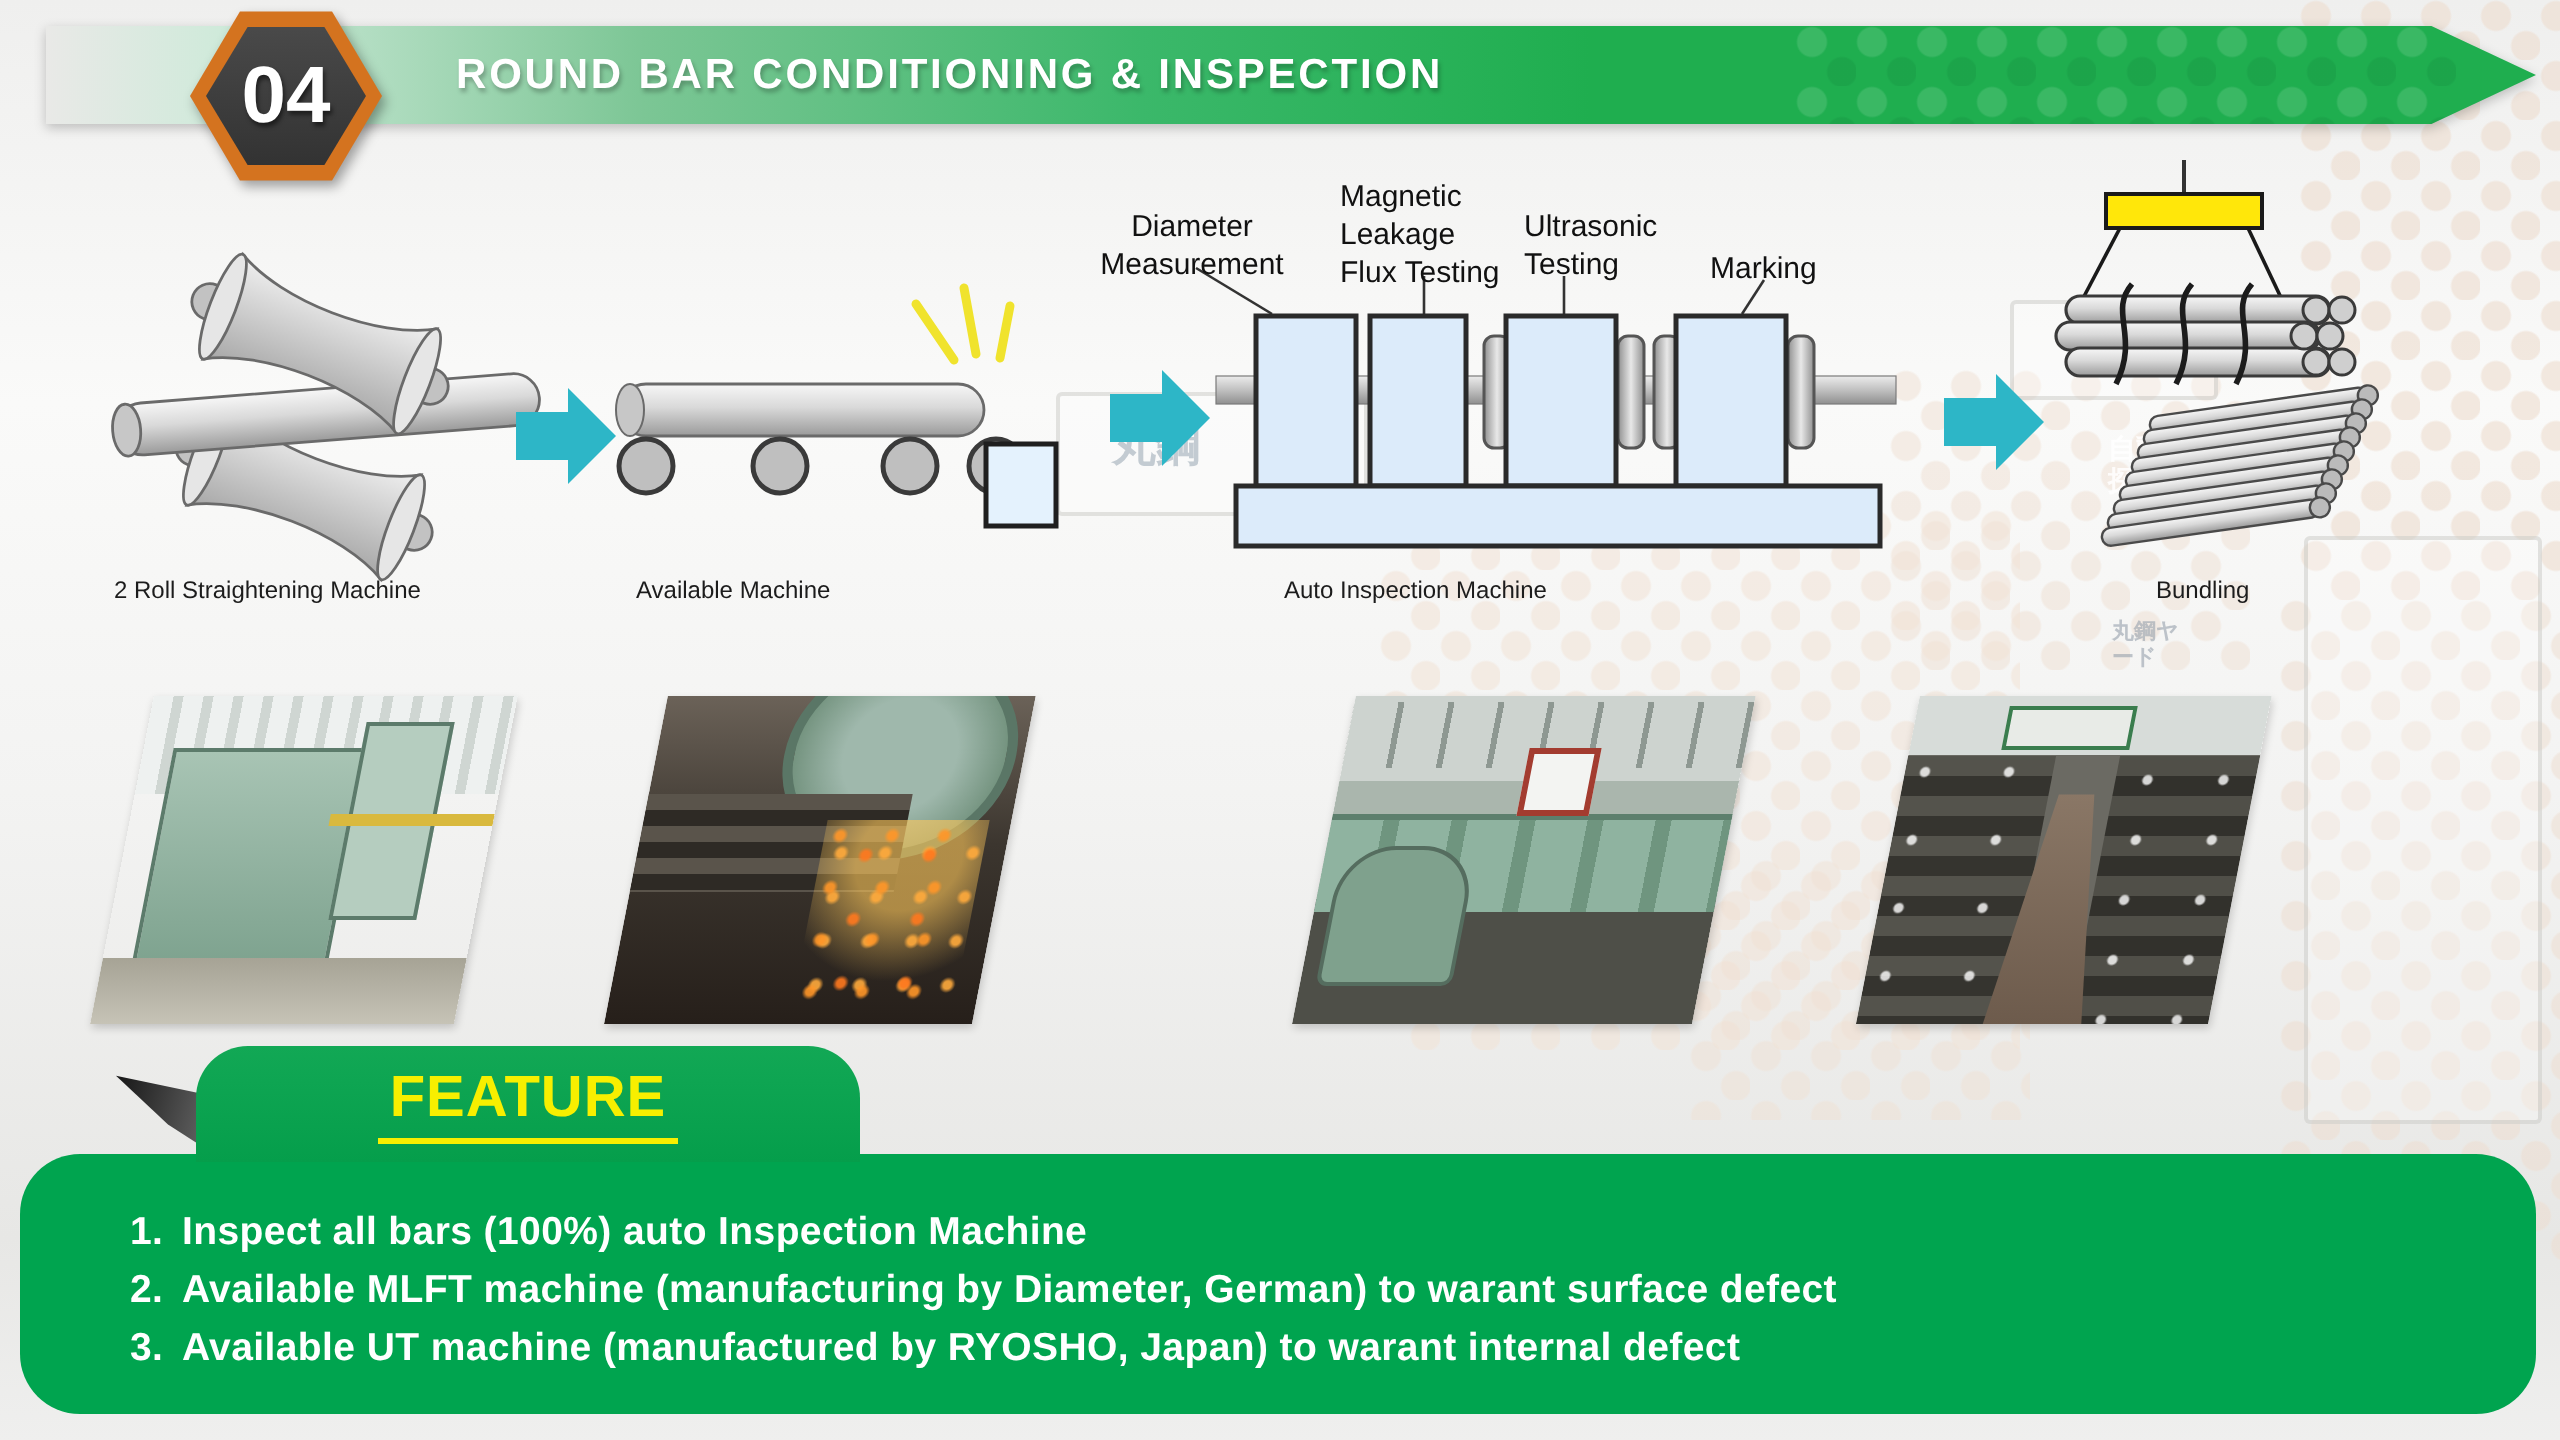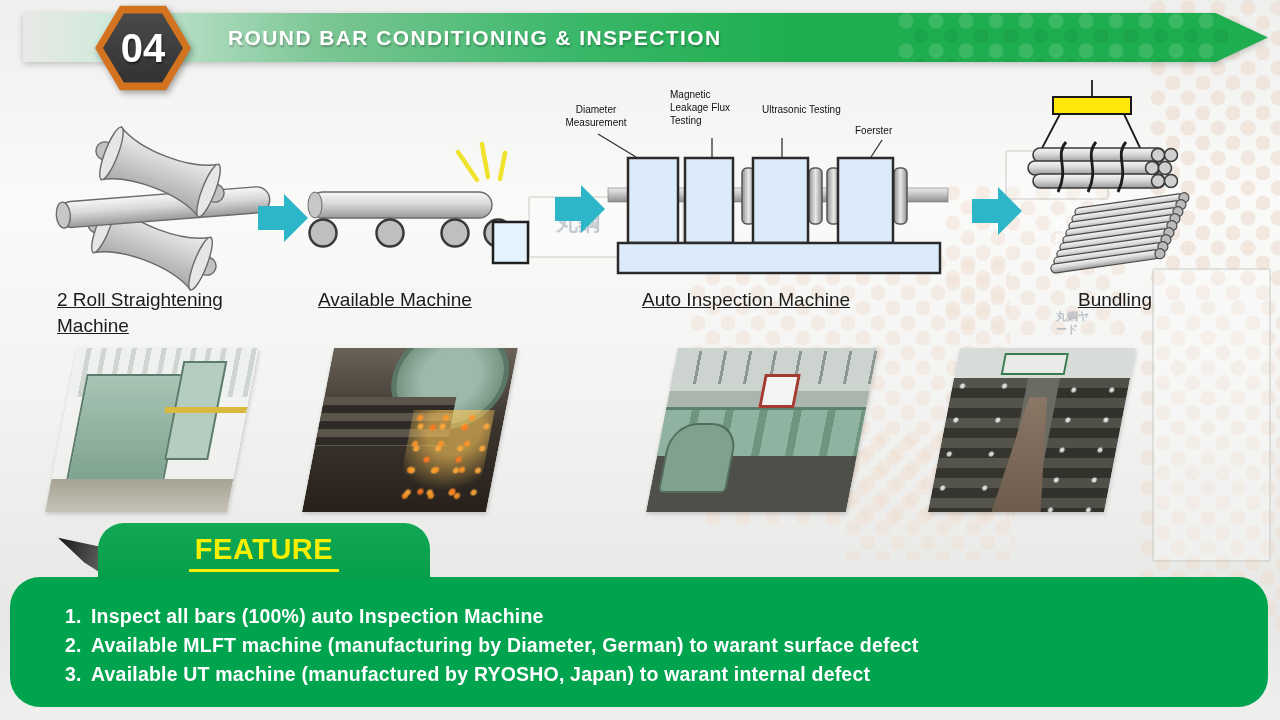--- a/index.html
+++ b/index.html
@@ -32,22 +32,22 @@
   .hex-wrap{position:absolute;left:95px;top:4px;filter:drop-shadow(2px 3px 3px rgba(0,0,0,.35));}
   .hex{position:relative;width:96px;height:88px;background:#d4731f;
     clip-path:polygon(26% 2%,74% 2%,100% 50%,74% 98%,26% 98%,0% 50%);}
   .hex-inner{position:absolute;left:8px;top:8px;right:8px;bottom:8px;
     background:linear-gradient(180deg,#4a4a4a,#323232);
     clip-path:polygon(26% 2%,74% 2%,100% 50%,74% 98%,26% 98%,0% 50%);
     display:flex;align-items:center;justify-content:center;}
   .hex-num{color:#fff;font-size:40px;font-weight:bold;text-shadow:1px 2px 2px rgba(0,0,0,.5);}
 
   
-  .unit-lbl{position:absolute;font-size:10px;color:#111;line-height:1.28;}
-  .station{position:absolute;font-size:19px;color:#1c1c1c;line-height:1.35;text-decoration:underline;}
+  .unit-lbl{position:absolute;font-size:15px;color:#111;line-height:1.28;}
+  .station{position:absolute;font-size:12px;color:#1c1c1c;line-height:1.35;}
 
   
   .photo{position:absolute;top:348px;height:164px;overflow:hidden;
     transform:skewX(-11deg);transform-origin:left bottom;box-shadow:1px 2px 4px rgba(0,0,0,.18);}
   .photo>div{position:absolute;}
   .ph-roof{left:0;top:0;right:0;height:30%;
     background:repeating-linear-gradient(90deg,#eef1f0 0 10px,#cfd6d2 10px 15px);}
   .ph-mach1{left:8%;top:16%;width:52%;height:66%;border:2px solid #5c7b6b;
     background:linear-gradient(180deg,#a8c4b4,#7da28e);}
   .ph-mach2{left:60%;top:8%;width:22%;height:58%;border:2px solid #5c7b6b;background:#b5cdbf;}
@@ -284,21 +284,21 @@
               <circle cx="110" cy="0" r="5" fill="#bbb"></circle>
             </g>
         </g>
       </g>
     </g>
   </svg>
 
   <div class="unit-lbl" style="left:546px;top:104px;width:100px;text-align:center;">Diameter Measurement</div>
   <div class="unit-lbl" style="left:670px;top:89px;width:80px;">Magnetic Leakage Flux Testing</div>
   <div class="unit-lbl" style="left:762px;top:104px;width:80px;">Ultrasonic Testing</div>
-  <div class="unit-lbl" style="left:855px;top:125px;width:64px;">Foerster</div>
+  <div class="unit-lbl" style="left:855px;top:125px;width:64px;">Marking</div>
 
   <div class="station" style="left:57px;top:287px;width:205px;">2 Roll Straightening Machine</div>
   <div class="station" style="left:318px;top:287px;width:160px;">Available Machine</div>
   <div class="station" style="left:642px;top:287px;white-space:nowrap;">Auto Inspection Machine</div>
   <div class="station" style="left:1078px;top:287px;white-space:nowrap;">Bundling</div>
 
   <div class="photo" style="left:45px;width:182px;">
     <div class="ph-roof"></div>
     <div class="ph-mach1"></div>
     <div class="ph-mach2"></div>

